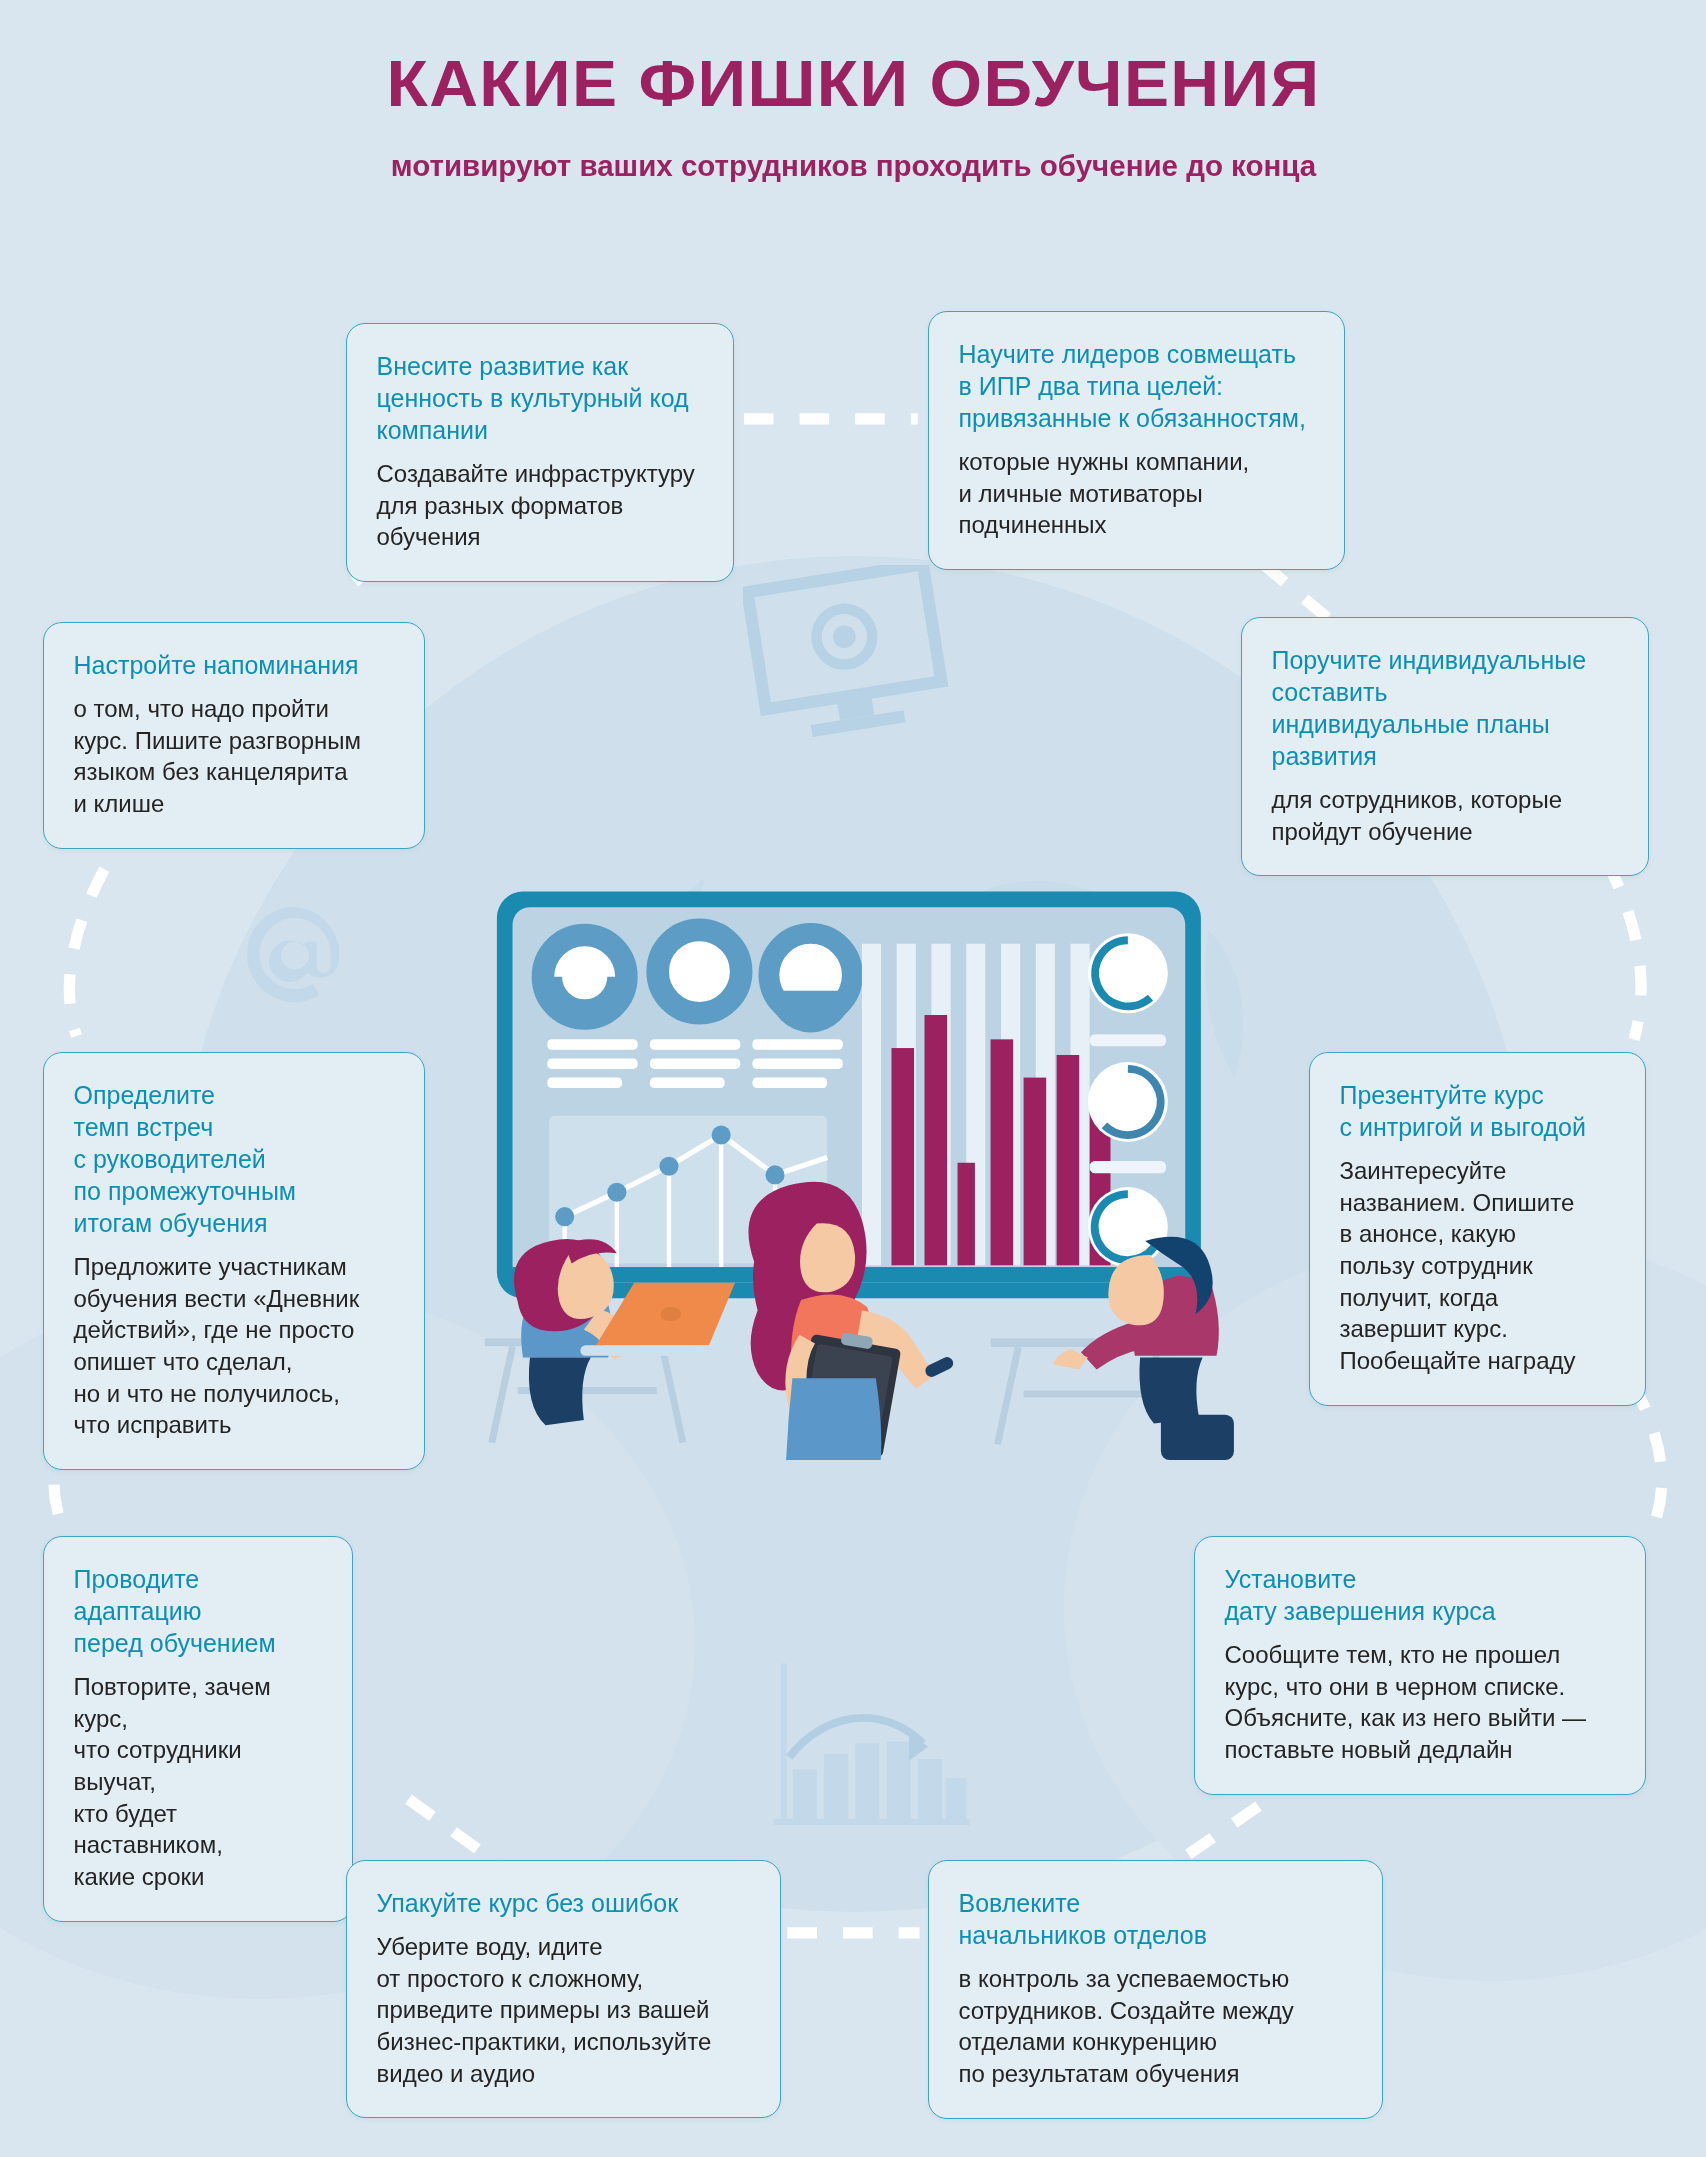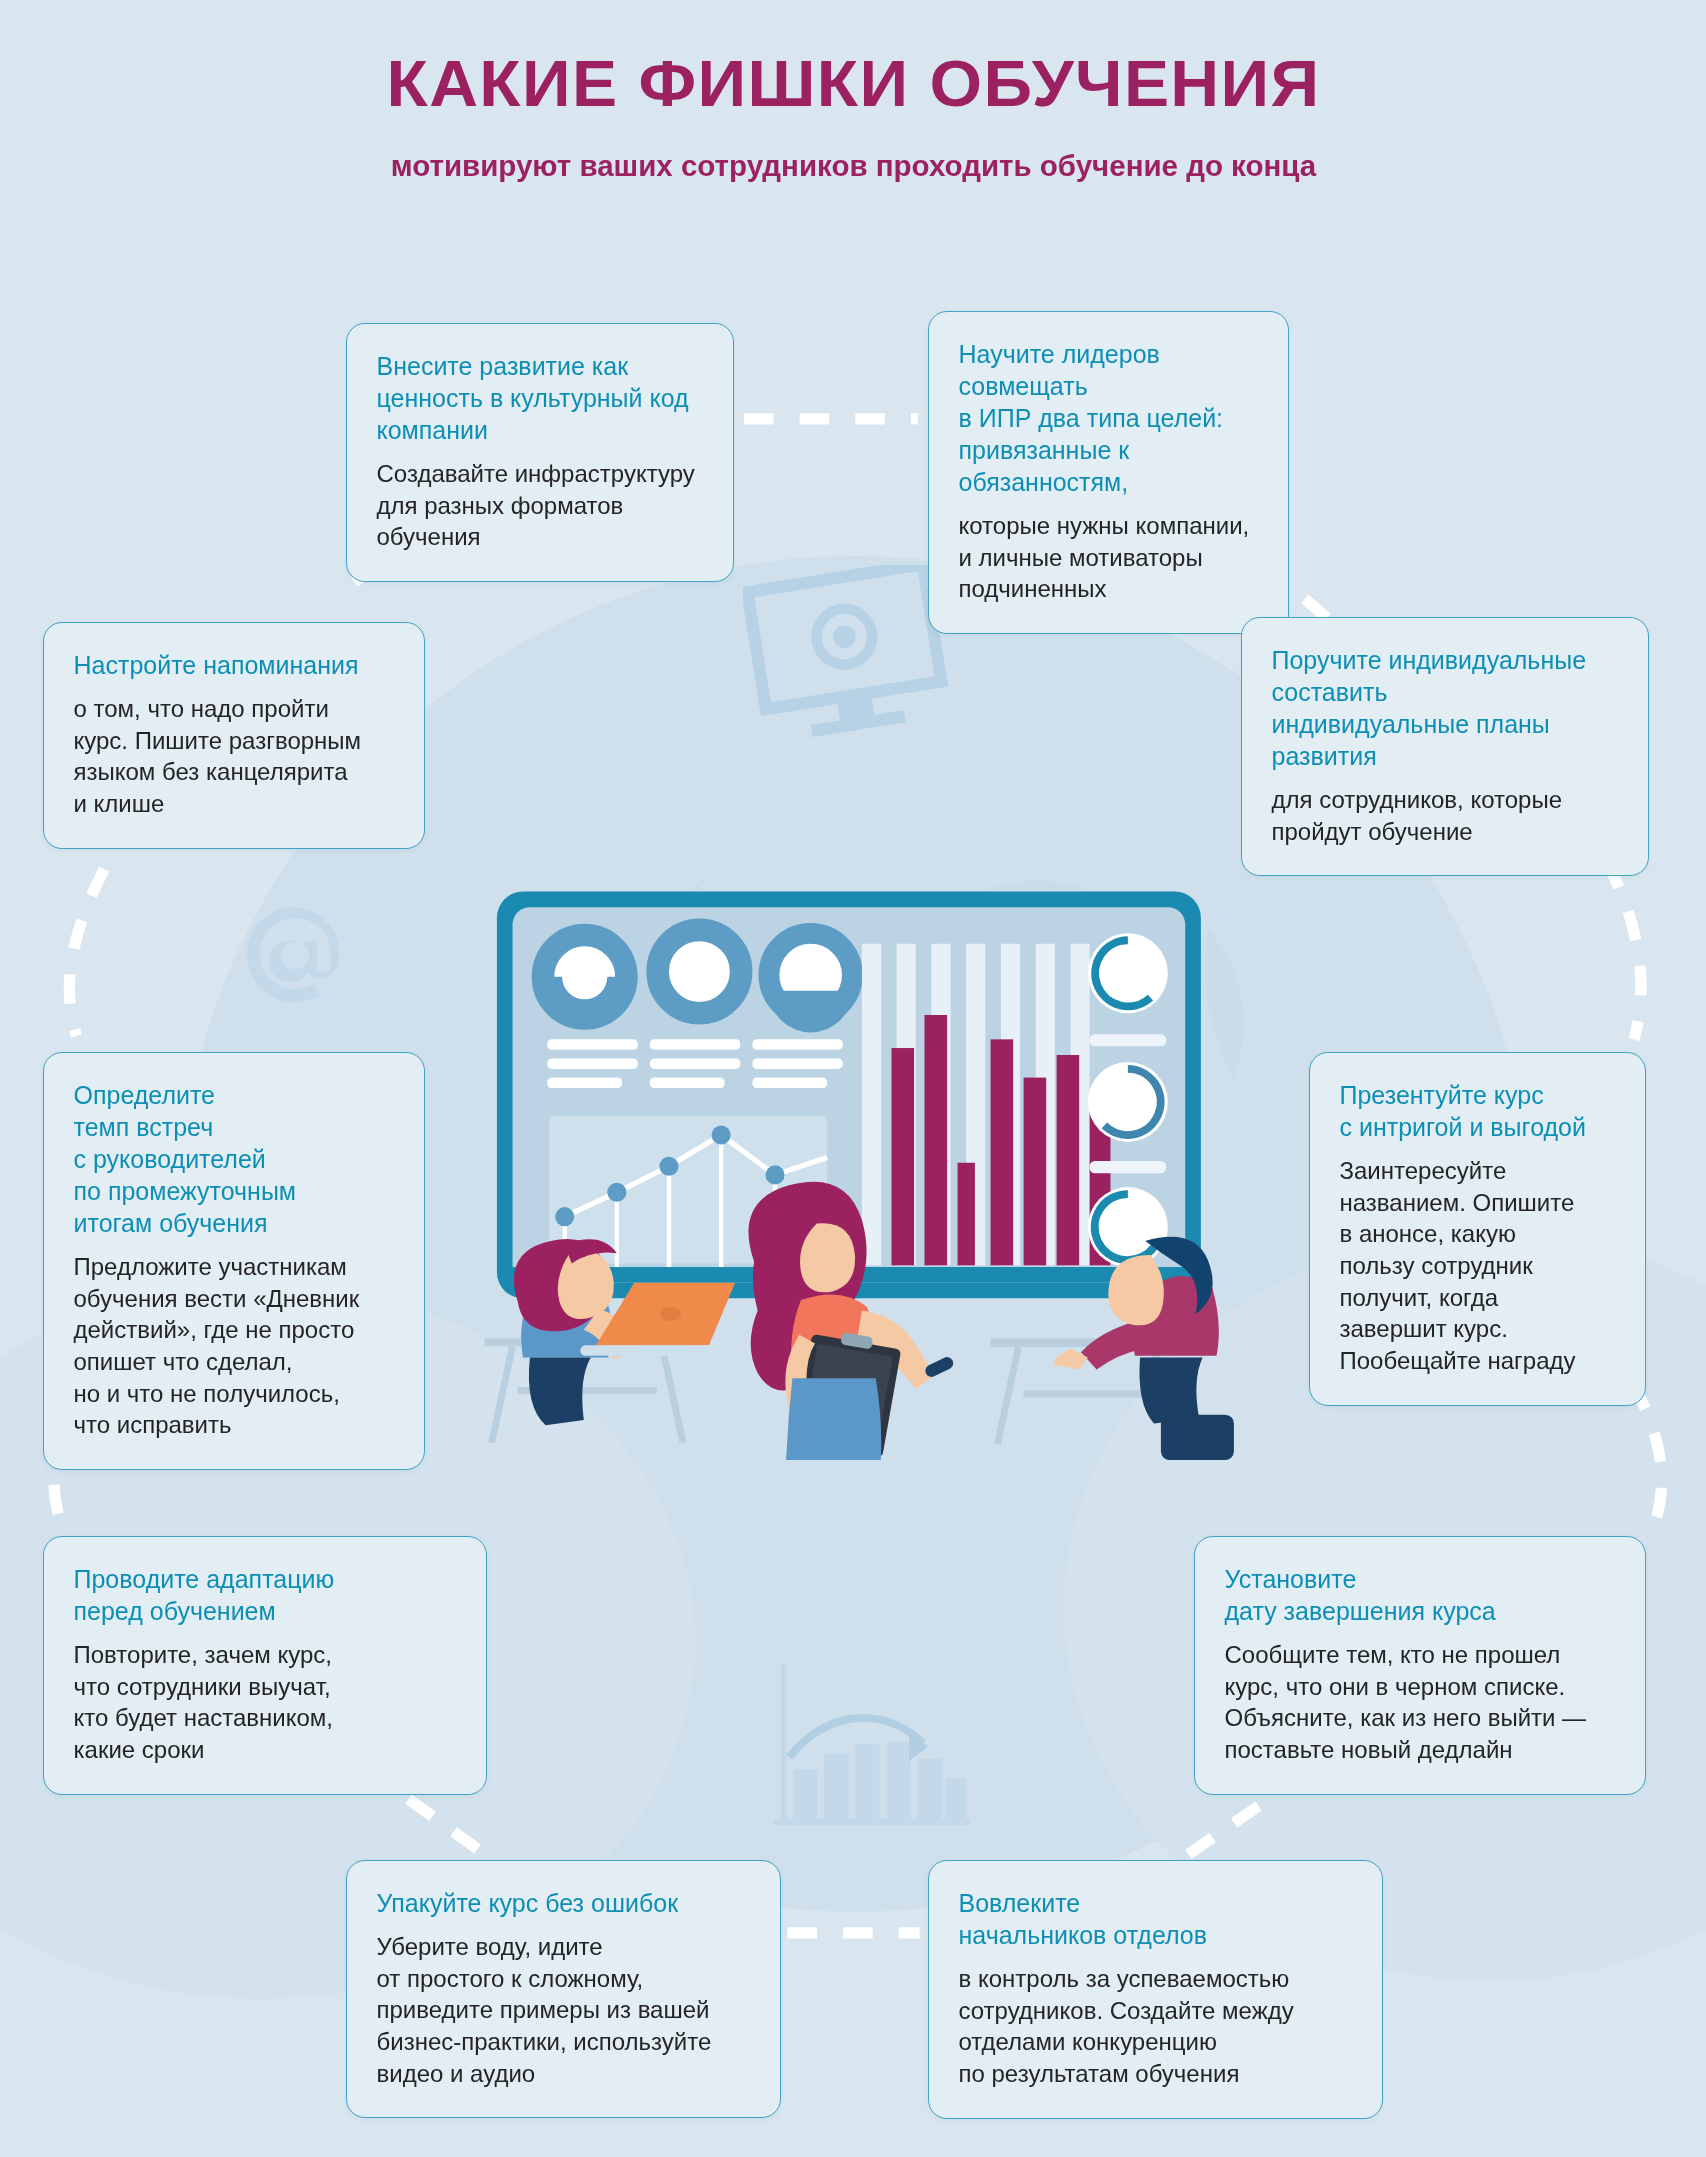--- a/index.html
+++ b/index.html
@@ -102,26 +102,26 @@
   .card p {
     color: #242424;
     font-size: 24px;
     font-weight: 400;
     line-height: 1.32;
     white-space: pre-line;
   }
 
   
   #card-0 { left: 346px;  top: 323px;  width: 388px; }
-  #card-1 { left: 928px; top: 311px;  width: 361px; }
+  #card-1 { left: 928px; top: 311px;  width: 417px; }
   #card-2 { left: 43px;   top: 622px;  width: 382px; }
   #card-3 { left: 1241px; top: 617px;  width: 408px; }
   #card-4 { left: 43px;   top: 1052px; width: 382px; }
   #card-5 { left: 1309px; top: 1052px; width: 337px; }
-  #card-6 { left: 43px;   top: 1536px; width: 444px; }
+  #card-6 { left: 43px;   top: 1536px; width: 310px; }
   #card-7 { left: 1194px; top: 1536px; width: 452px; }
   #card-8 { left: 346px;  top: 1860px; width: 435px; }
   #card-9 { left: 928px; top: 1860px; width: 455px; }
 
   
   #illustration {
     position: absolute;
     left: 469px; top: 869px;
     width: 765px; height: 591px;
     z-index: 3;

